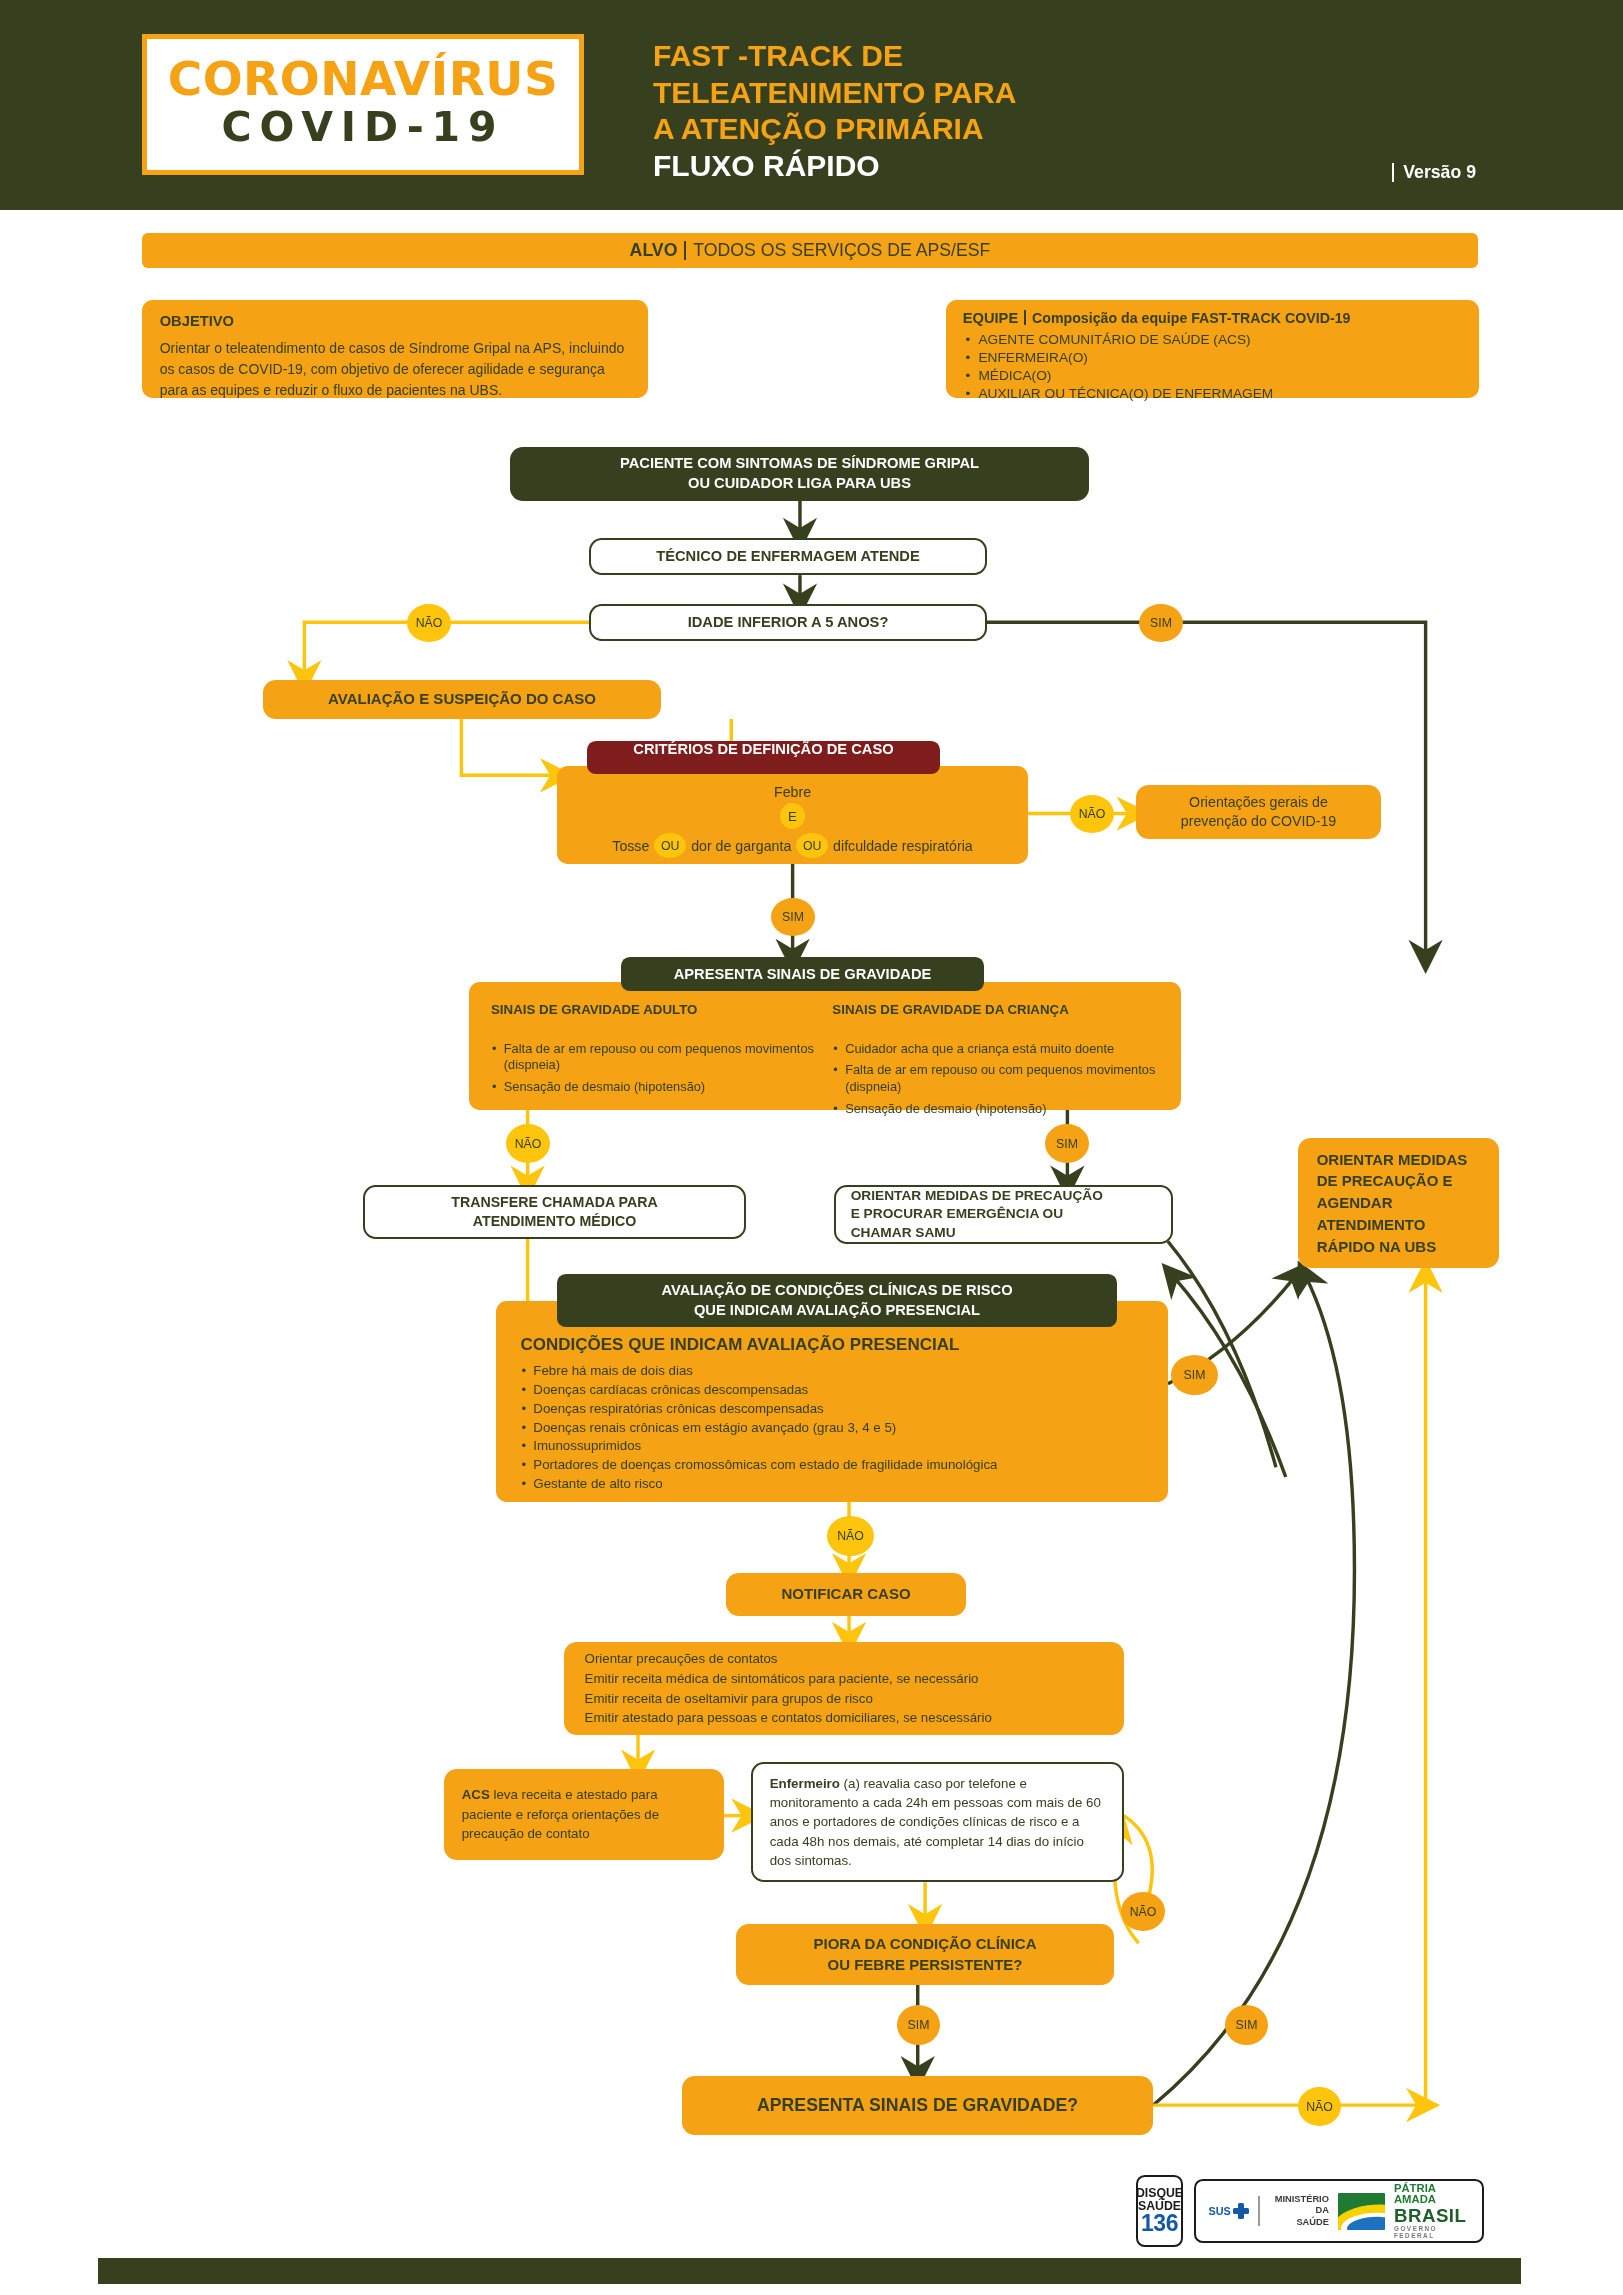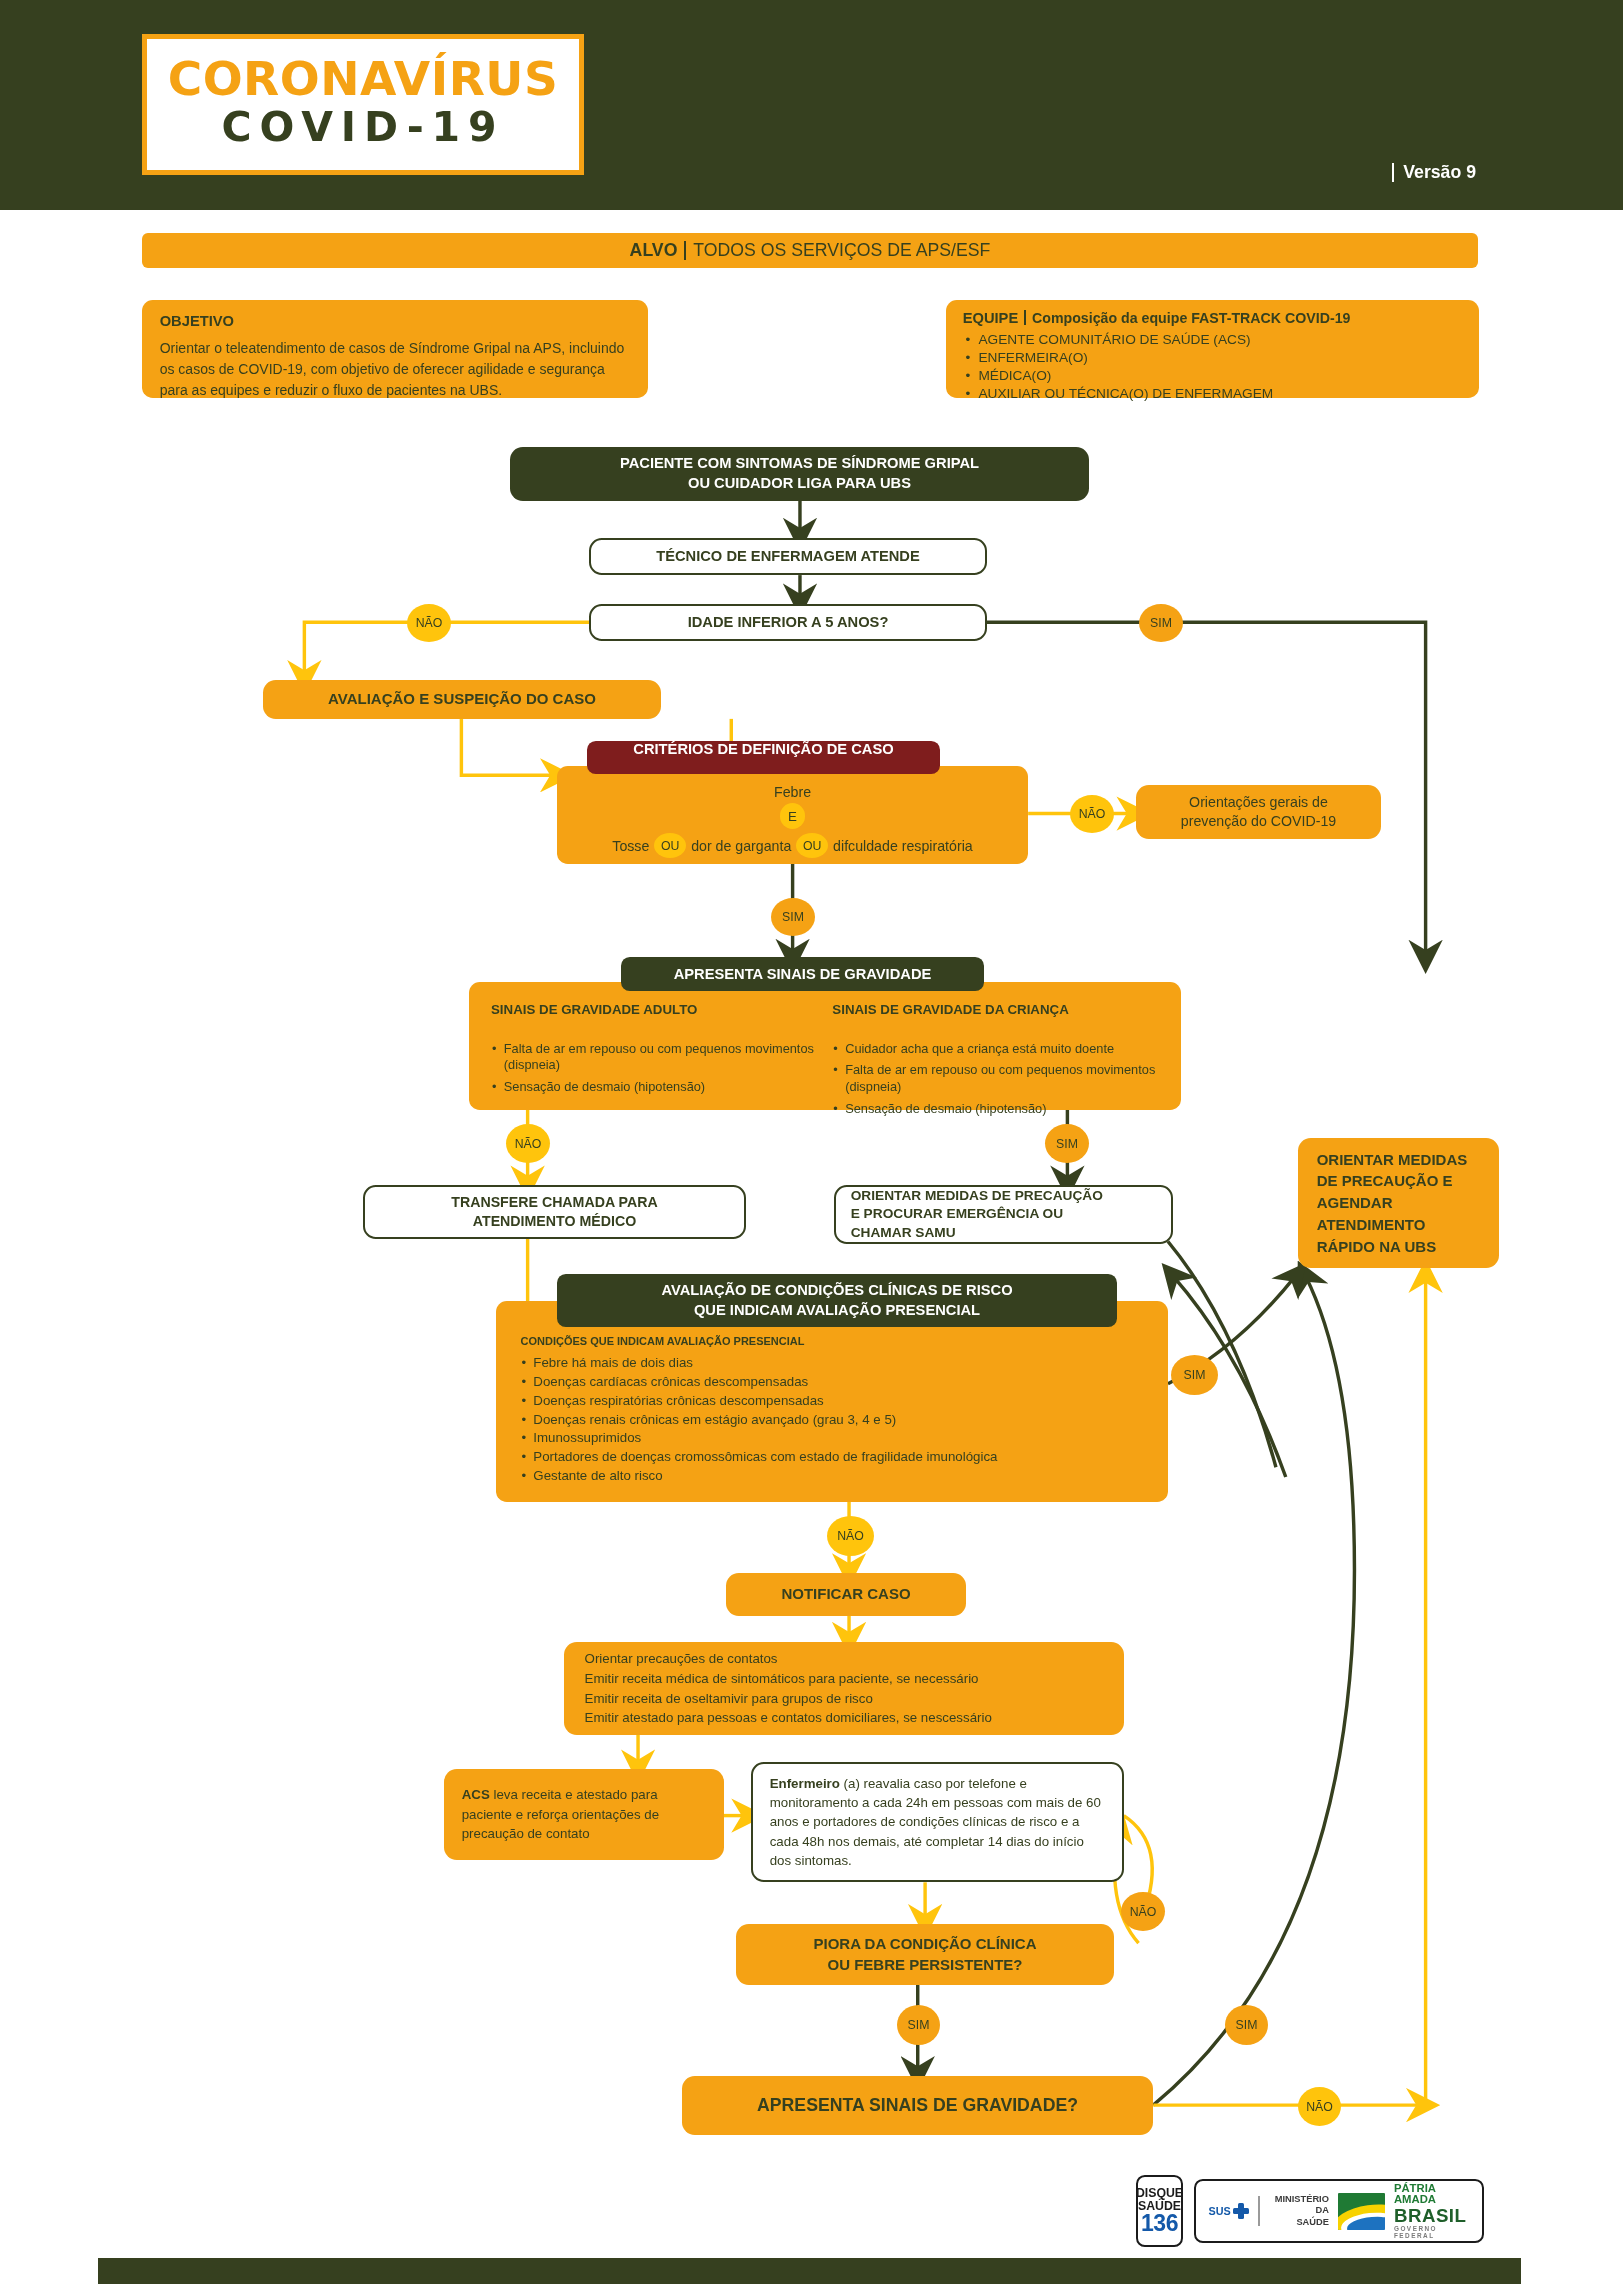--- a/index.html
+++ b/index.html
@@ -127,21 +127,21 @@
   #n-orient-ubs { left: 1298px; top: 1138px; width: 201px; height: 130px;
                   align-items: flex-start; padding: 0 18.7px; }
   #n-orient-ubs .l { font-size: 15px; text-align: left; line-height: 1.45; }
 
   #hdr-condicoes { position: absolute; left: 557px; top: 1274px; width: 560px; height: 53px;
                    background: #36401f; border-radius: 8.8px; color: #fff; z-index: 3;
                    display: flex; flex-direction: column; align-items: center; justify-content: center; }
   #hdr-condicoes .l { font-size: 14.7px; font-weight: bold; line-height: 1.34; }
   #cond-body { position: absolute; left: 496px; top: 1301px; width: 672px; height: 201px;
                background: #f5a214; border-radius: 10.8px; z-index: 2; padding: 34px 24.5px 9.8px 24.5px; }
-  #cond-body .h { font-size: 11px; font-weight: bold; color: #36401f; margin-bottom: 6.9px; }
+  #cond-body .h { font-size: 17px; font-weight: bold; color: #36401f; margin-bottom: 6.9px; }
   #cond-body ul { list-style: none; padding-left: 12.8px; }
   #cond-body li { font-size: 13.3px; color: #36401f; line-height: 1.42; position: relative; }
   #cond-body li:before { content: "•"; position: absolute; left: -11.8px; }
 
   #n-notificar { left: 726px; top: 1573px; width: 240px; height: 43px; }
   #n-notificar .l { font-size: 15px; }
   #n-acoes { left: 564px; top: 1642px; width: 560px; height: 93px; align-items: flex-start; padding: 0 20.6px; }
   #n-acoes .l { font-size: 13.3px; font-weight: normal; text-align: left; line-height: 1.5; }
 
   #n-acs { left: 444px; top: 1769px; width: 280px; height: 91px; align-items: flex-start; padding: 0 17.7px; }
@@ -197,20 +197,26 @@
 </style>
 </head>
 <body>
 
 <div id="header">
   <div id="logo-box">
     <div id="logo-inner">
       <div id="logo-corona">CORONAVÍRUS</div>
       <div id="logo-covid">COVID-19</div>
     </div>
+  </div>
+  <div id="header-title">
+    <div class="ln">FAST -TRACK DE</div>
+    <div class="ln">TELEATENIMENTO PARA</div>
+    <div class="ln">A ATENÇÃO PRIMÁRIA</div>
+    <div class="ln white">FLUXO RÁPIDO</div>
   </div>
   <div id="version-wrap">
     <div id="version-bar"></div>
     <div id="version-text">Versão 9</div>
   </div>
 </div>
 
 <div id="alvo">
   <span class="b">ALVO</span>
   <span class="sep"></span>

